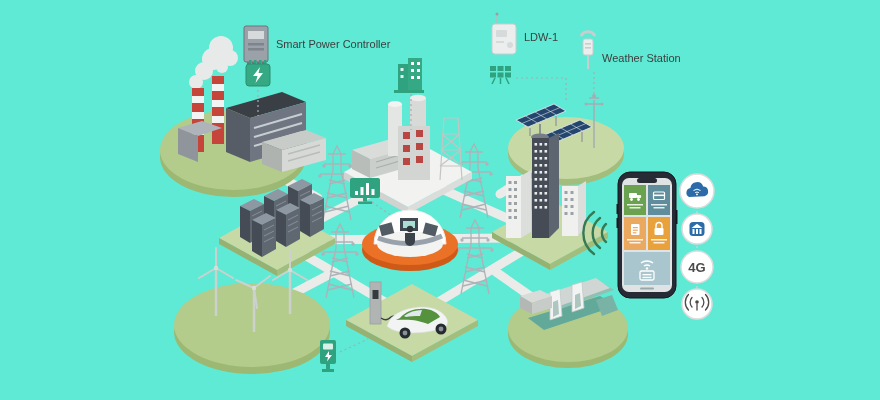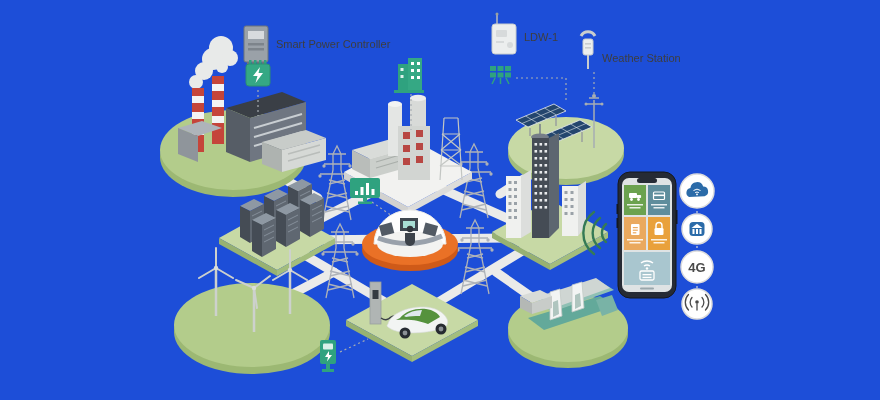--- a/index.html
+++ b/index.html
@@ -1,16 +1,16 @@
 <!DOCTYPE html>
 <html><head>
 <meta charset="utf-8">
 <style>
   html,body{margin:0;padding:0;background:#ffffff;}
-  #canvas{position:relative;width:880px;height:400px;background:#1d4ed8;overflow:hidden;
+  #canvas{position:relative;width:880px;height:400px;background:#5eead4;overflow:hidden;
           font-family:"Liberation Sans",sans-serif;}
   svg text{font-family:"Liberation Sans",sans-serif;}
   .lbl{font-size:11px;fill:#3e3e3e;}
 </style>
 </head>
 <body>
 
 <div id="canvas">
 <svg width="880" height="400" viewBox="0 0 880 400">
 

